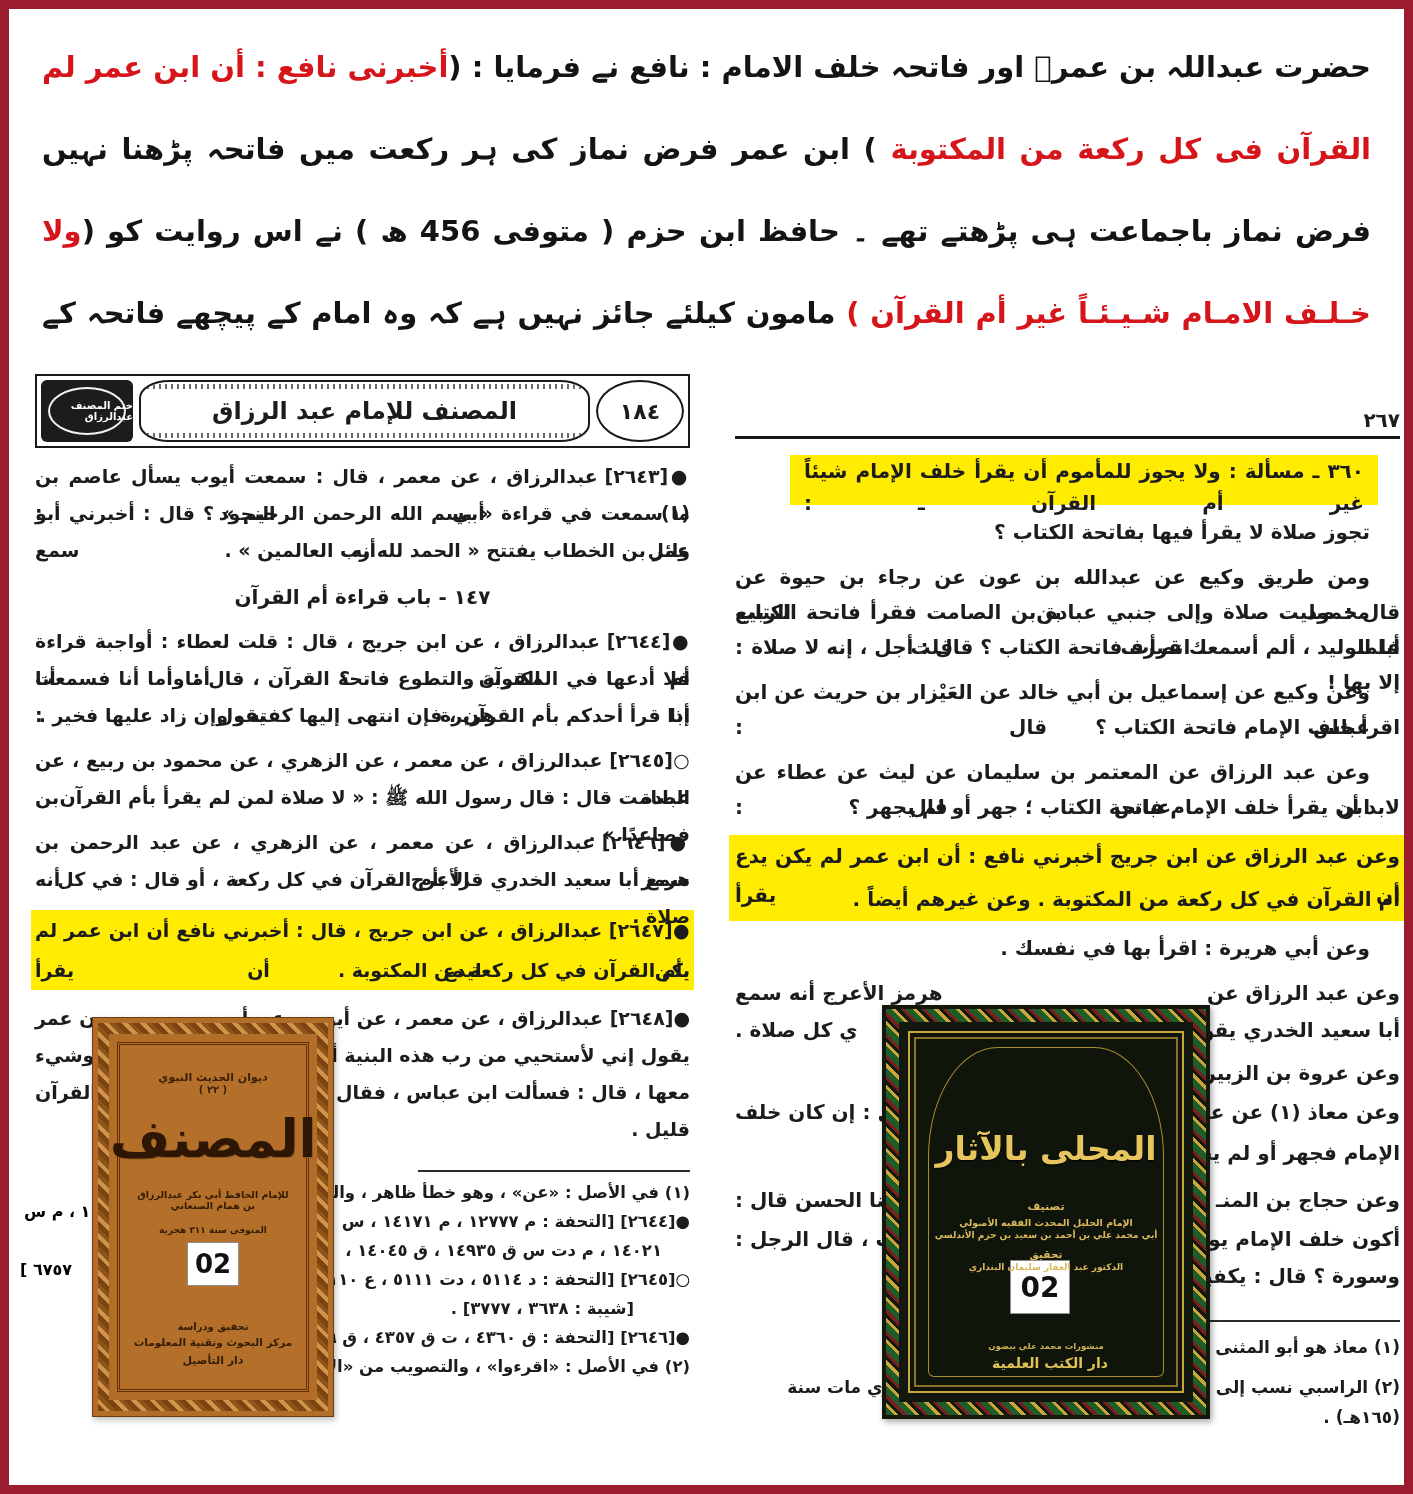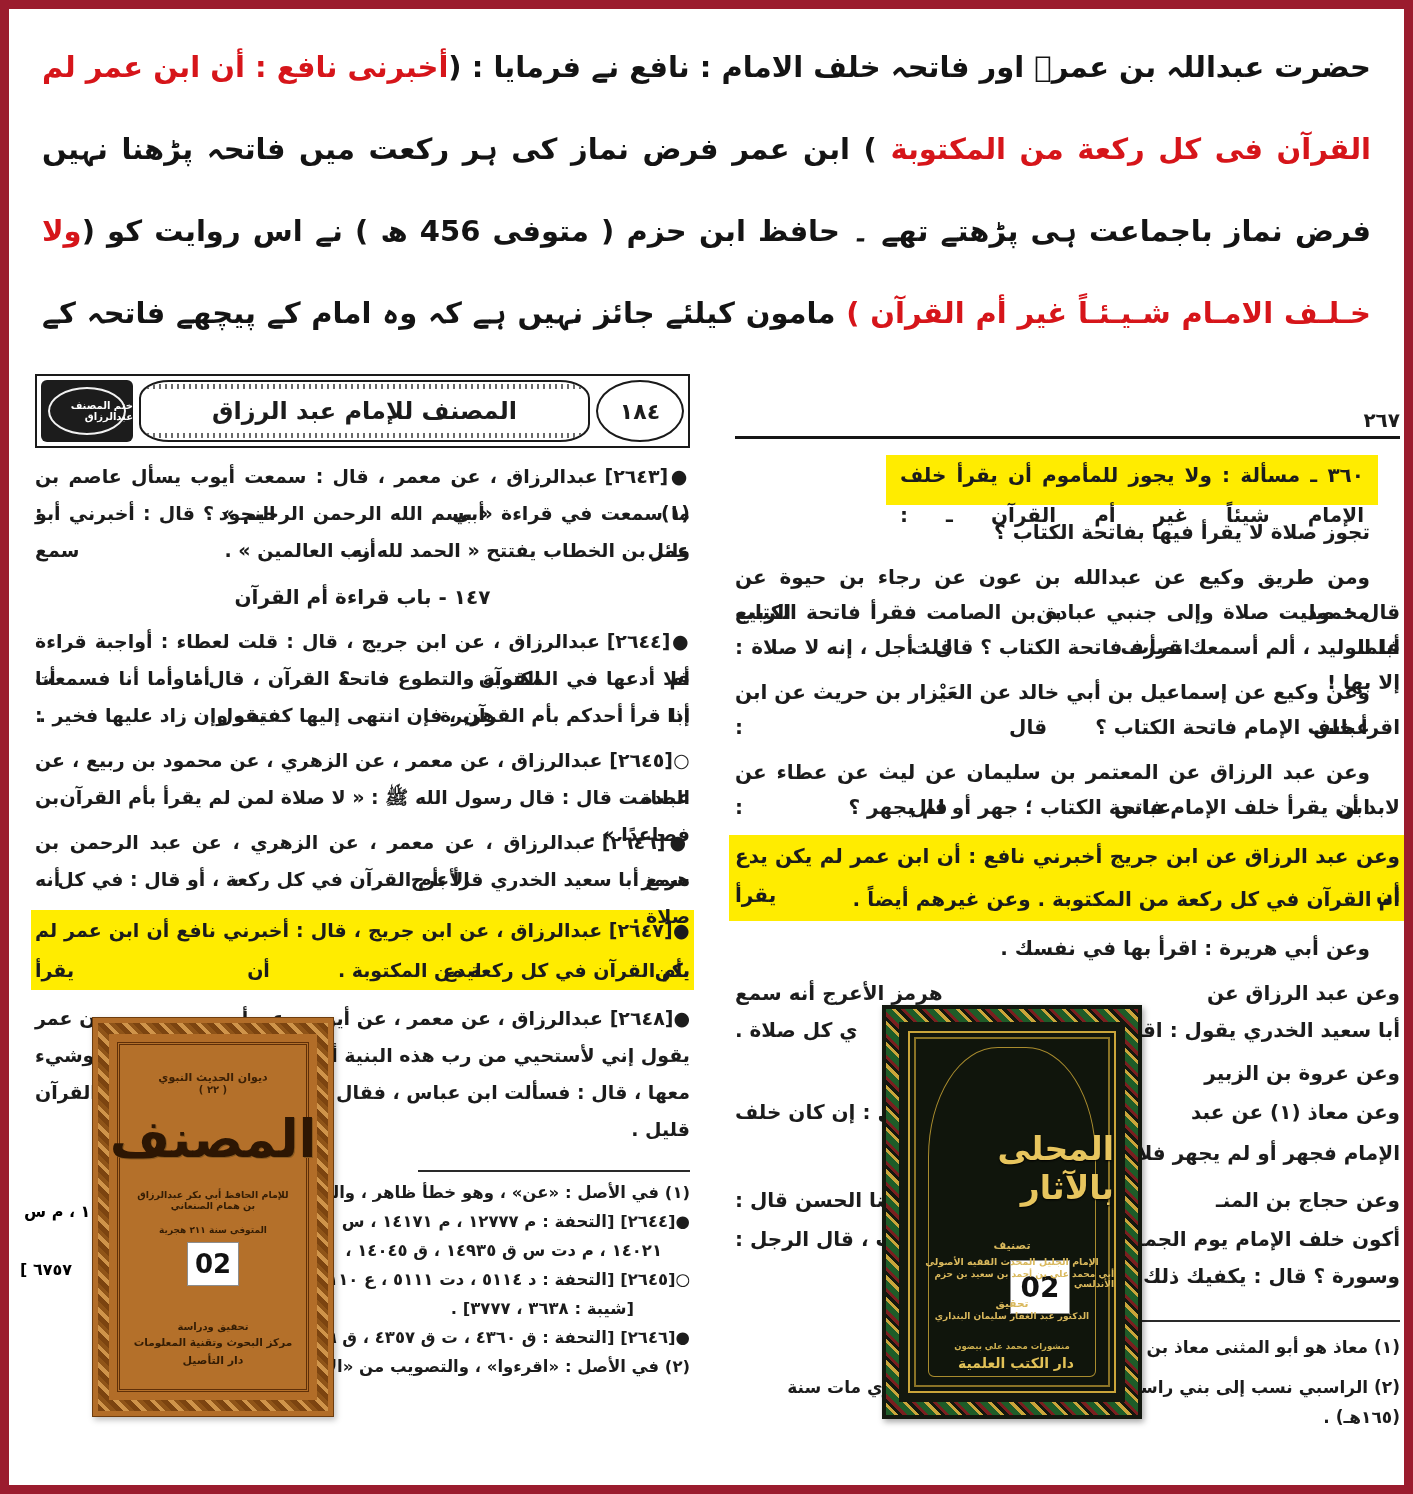--- a/index.html
+++ b/index.html
@@ -47,21 +47,21 @@
   .fn-row{font-size:16.5px;font-weight:bold;line-height:29px;height:29px;text-align:right;}
   .ind1{padding-right:28px;} .ind2{padding-right:56px;}
   #left-margin-frags span{position:absolute;font-size:16px;font-weight:bold;direction:rtl;z-index:1;}
 
   
   #right-page{left:735px;top:398px;width:665px;}
   .rp-header{display:flex;direction:rtl;justify-content:space-between;align-items:flex-end;height:34px;}
   .rp-title{font-size:19px;font-weight:bold;padding-right:48px;}
   .rp-num{font-size:20px;font-weight:bold;padding-left:48px;}
   .rp-rule{border-top:3px solid #151515;margin-top:4px;}
-  .masala{width:492px;margin:16px 22px 0 0;background:#ffec00;height:50px;line-height:40px;
+  .masala{width:588px;margin:16px 22px 0 0;background:#ffec00;height:50px;line-height:32px;
     font-size:20px;font-weight:bold;padding:0 14px;box-sizing:border-box;
     text-align:justify;text-align-last:justify;}
   #right-rows{margin-top:10px;}
   .r-row{font-size:20px;font-weight:bold;line-height:35px;height:35px;}
   .r-row.hl{height:39px;line-height:39px;margin-left:-6px;margin-right:-6px;padding:2px 6px;}
   .r-ind{padding-right:30px;}
   .rp-fnrule{width:360px;border-top:2px solid #2a2a2a;margin-top:26px;}
   .rp-fn{font-size:17px;font-weight:bold;line-height:30px;height:30px;text-align:right;margin-top:10px;}
 
   
@@ -81,21 +81,21 @@
   .cl-bottom{position:absolute;bottom:22px;left:0;right:0;text-align:center;color:#331c04;}
   .cl-tah{font-size:10px;font-weight:bold;}
   .cl-center{font-size:10.5px;font-weight:bold;margin-top:4px;}
   .cl-pub{font-size:11px;font-weight:bold;margin-top:6px;}
   .vol-badge{position:absolute;background:#ffffff;border:1px solid #8d8d8d;color:#111;
     font-size:26px;font-weight:bold;display:flex;align-items:center;justify-content:center;
     font-family:"DejaVu Sans", sans-serif;}
   #cover-musannaf .vol-badge{left:50%;transform:translateX(-50%);top:224px;width:50px;height:42px;}
 
   
-  #cover-muhalla{left:882px;top:1005px;width:260px;height:414px;background:#13180f;
+  #cover-muhalla{left:882px;top:1005px;width:328px;height:414px;background:#13180f;
     box-shadow:2px 3px 6px rgba(0,0,0,.35);}
   .cr-frame{position:absolute;inset:4px;border:13px solid transparent;
     border-image:repeating-linear-gradient(45deg,#1e5c28 0 6px,#caa53a 6px 9px,#13180f 9px 12px,#7a1f1f 12px 15px) 13;}
   .cr-inner{position:absolute;inset:26px;border:2px solid #caa53a;background:#10150c;
     box-shadow:inset 0 0 0 4px #10150c, inset 0 0 0 6px #8a7326;
     display:flex;flex-direction:column;align-items:center;direction:rtl;}
   .cr-arch{position:absolute;top:14px;bottom:14px;left:18px;right:18px;border:1.5px solid #a98c2e;
     border-radius:70px 70px 6px 6px / 110px 110px 6px 6px;}
   .cr-title{margin-top:96px;font-size:33px;font-weight:bold;color:#e7c55e;z-index:1;
     text-shadow:0 1px 2px #000;}

